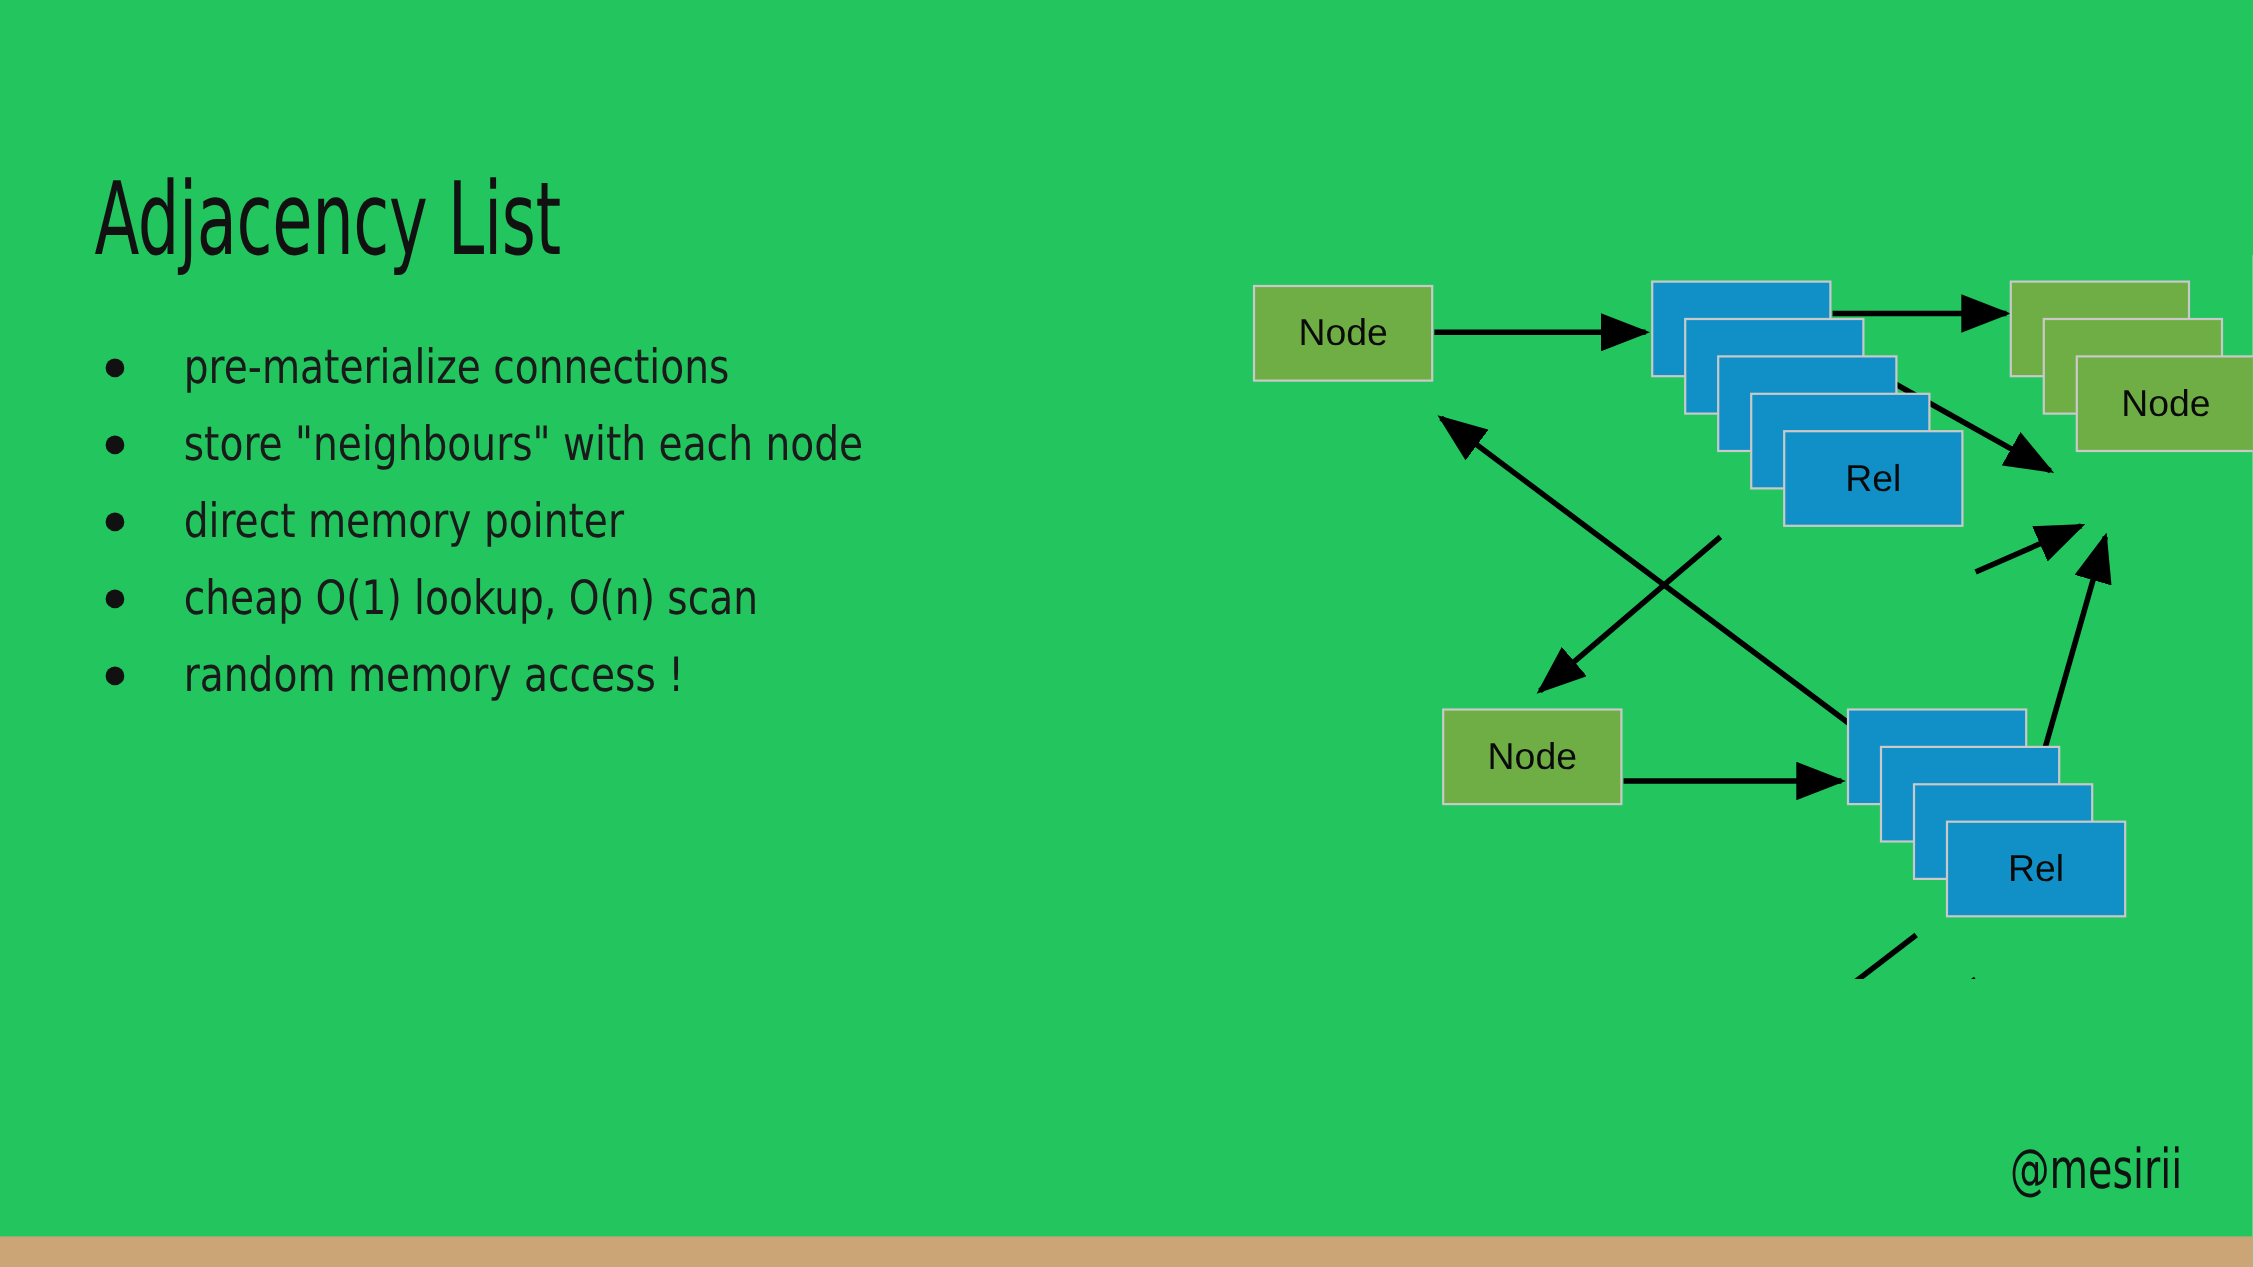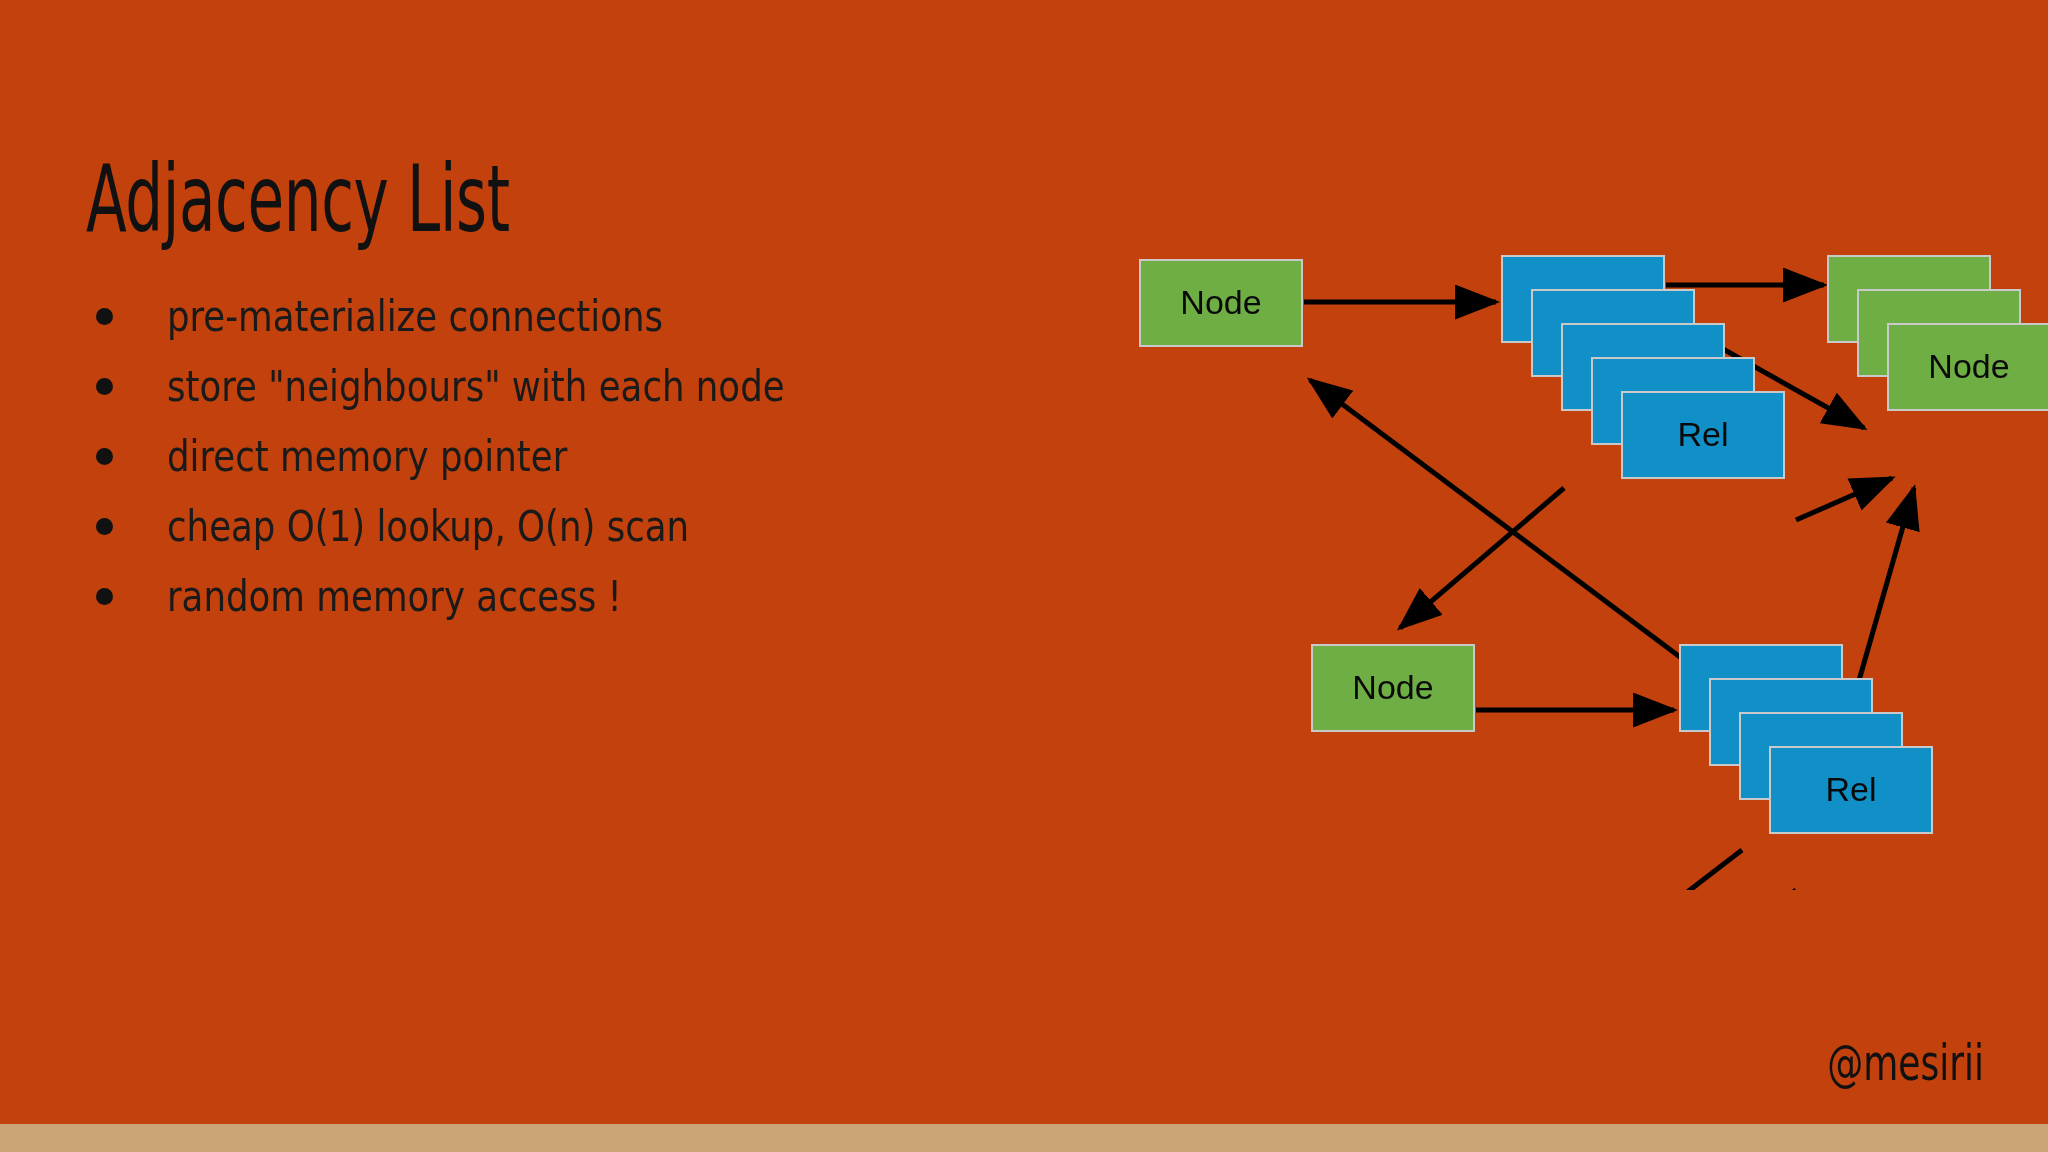--- a/index.html
+++ b/index.html
@@ -25,21 +25,21 @@
     font-weight:400;
     letter-spacing:-0.5px;
     color:#111111;
     transform:scaleX(0.72);
     transform-origin:left top;
     white-space:nowrap;
   }
   
   #bullet-list{
     position:absolute;
-    left:96px; top:286px;
+    left:96px; top:304px;
     width:1000px;
     list-style:none;
     margin:0;padding:0;
   }
   #bullet-list li{
     display:flex;
     align-items:flex-start;
     margin:0 0 10px 0;
     height:60px;
   }
@@ -90,21 +90,21 @@
     font-family:"Liberation Sans", sans-serif;
     font-size:34px;
     fill:#0a0a0a;
     text-anchor:middle;
     dominant-baseline:middle;
   }
 </style>
 </head>
 <body>
 
-<div id="slide" style="background: #c2410c;">
+<div id="slide" style="background: #22c55e;">
 
   <h1 id="slide-title">Adjacency List</h1>
 
   <ul id="bullet-list">
     <li>
       <span class="bullet-dot"></span>
       <span class="bullet-text">pre-materialize connections</span>
     </li>
     <li>
       <span class="bullet-dot"></span>

